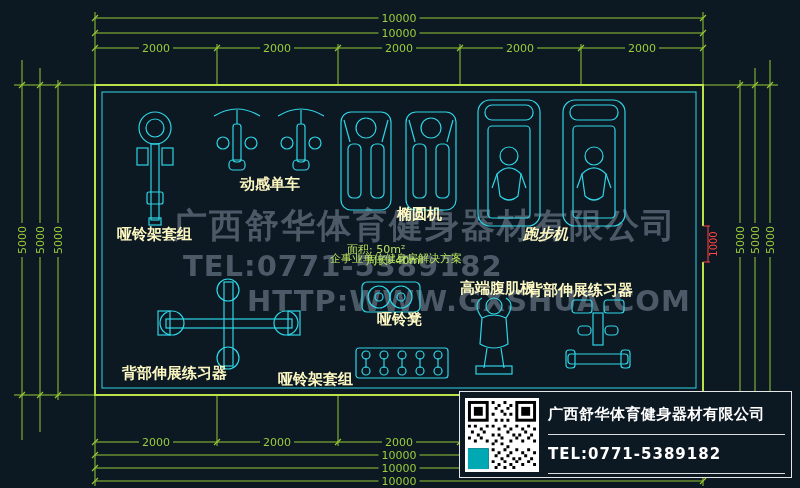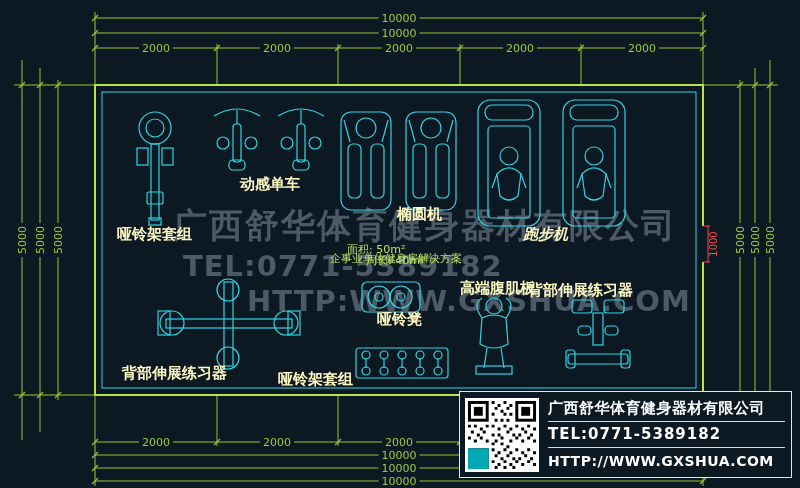--- a/index.html
+++ b/index.html
@@ -264,17 +264,16 @@
                    M9 21h1v1h-1z M11 22h1v1h-1z M13 21h1v1h-1z M15 22h1v1h-1z M17 21h1v1h-1z M19 22h1v1h-1z
                    M21 21h1v1h-1z M23 22h1v1h-1z
                    M10 23h1v1h-1z M13 23h1v1h-1z M16 23h1v1h-1z"></path>
         </g>
         <rect x="1" y="17" width="7" height="7" fill="#00a8b4"></rect>
       </svg>
     </div>
     <div class="ib-text">
       <div class="ib-row company hasline">广西舒华体育健身器材有限公司</div>
       <div class="ib-row tel hasline">TEL:0771-5389182</div>
-      <div class="ib-row url">HTTP://WWW.GXSHUA.COM</div>
     </div>
   </div>
 
 </div>
 
 </body></html>

